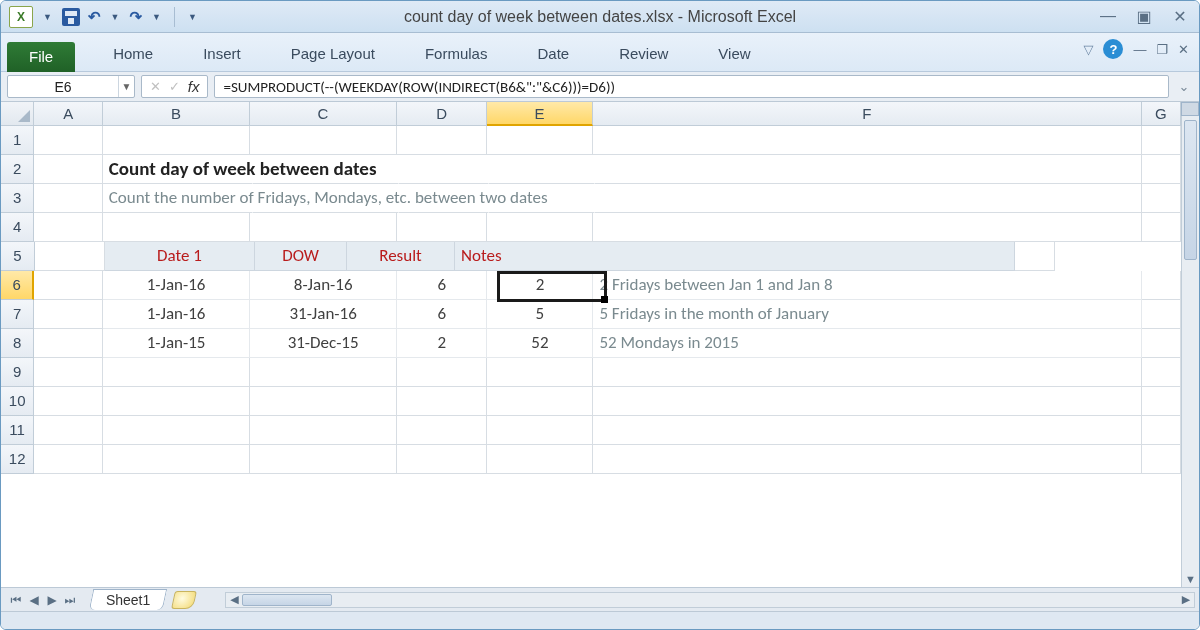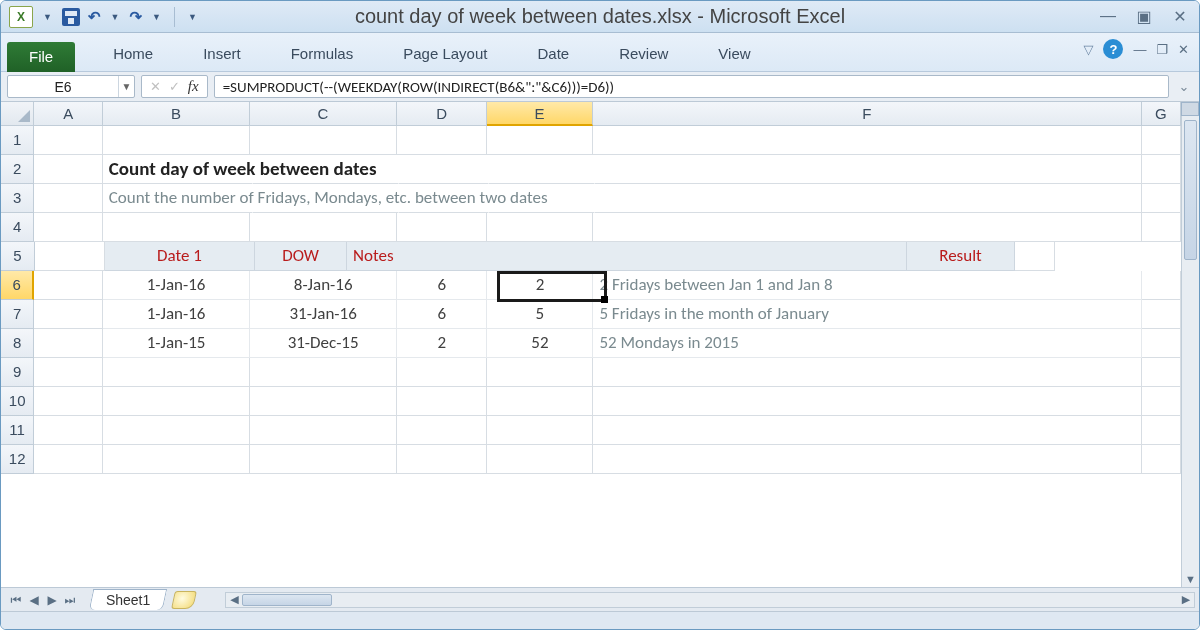--- a/index.html
+++ b/index.html
@@ -52,21 +52,21 @@
   .qat .save-icon::after{
     content:"";position:absolute;left:6px;bottom:2px;width:6px;height:6px;
     background:#dfe9f6;
   }
   .qat .undo-icon, .qat .redo-icon {
     color:#2a5aa0; font-size:15px; font-weight:bold;
   }
   .qat .sep { width:1px; height:20px; background:#a8bdd2; margin:0 3px;}
   .title-text {
     position:absolute; left:0; right:0; text-align:center;
-    color:#444; font-size:20px; pointer-events:none;
+    color:#444; font-size:16px; pointer-events:none;
   }
   .winctrls {
     margin-left:auto; display:flex; gap:14px; color:#5a6f84; font-size:16px;
   }
   .winctrls span { width:22px; text-align:center; }
 
   
   .ribbon {
     height: 39px;
     background: linear-gradient(#e9f1fa, #dce9f6);
@@ -122,21 +122,21 @@
   .namebox-dd{
     width:16px;height:100%;display:flex;align-items:center;justify-content:center;
     color:#666;font-size:10px;border-left:1px solid #ccd6e0;
   }
   .fx-btns {
     display:flex;align-items:center;gap:8px;
     background:#fff;border:1px solid #a9b9c9;height:23px;
     padding:0 8px;border-radius:2px;
     color:#a0a0a0;
   }
-  .fx-label { font-style:italic; font-family:Liberation Serif, serif; color:#333; font-size:15px;}
+  .fx-label { font-style:italic; font-family:Liberation Sans, sans-serif; color:#333; font-size:15px;}
   .formula-input {
     flex:1;height:23px;
     background:#fff;border:1px solid #a9b9c9;border-radius:2px;
     padding:0 8px;font-size:15px;font-family:Calibri,sans-serif;
     outline:none;color:#222;
   }
   .fexpand{width:18px;color:#7a8a99;text-align:center;}
 
   
   .grid-wrap { position:relative; height:486px; display:flex; }
@@ -290,22 +290,22 @@
     <span>—</span>
     <span>▣</span>
     <span>✕</span>
   </div>
 </div>
 
 <div class="ribbon">
   <div class="file-tab">File</div>
   <div class="rtab">Home</div>
   <div class="rtab">Insert</div>
+  <div class="rtab">Page Layout</div>
   <div class="rtab">Formulas</div>
-  <div class="rtab">Page Layout</div>
   <div class="rtab">Date</div>
   <div class="rtab">Review</div>
   <div class="rtab">View</div>
   <div class="ribbon-right">
     <span style="color:#6d88a6">▽</span>
     <div class="help-circle">?</div>
     <span>—</span>
     <span>❐</span>
     <span>✕</span>
   </div>
@@ -383,22 +383,22 @@
         <div class="cell cE"></div>
         <div class="cell cF"></div>
         <div class="cell cG"></div>
       </div>
 
       <div class="row">
         <div class="rh">5</div>
         <div class="cell cA"></div>
         <div class="cell cB thdr center">Date 1</div>
         <div class="cell cD thdr center">DOW</div>
+        <div class="cell cE thdr center">Result</div>
         <div class="cell cF thdr">Notes</div>
-        <div class="cell cE thdr center">Result</div>
         <div class="cell cG"></div>
       </div>
 
       <div class="row">
         <div class="rh sel">6</div>
         <div class="cell cA"></div>
         <div class="cell cB tcell num">1-Jan-16</div>
         <div class="cell cC tcell num">8-Jan-16</div>
         <div class="cell cD tcell num">6</div>
         <div class="cell cE tcell num">2</div>

